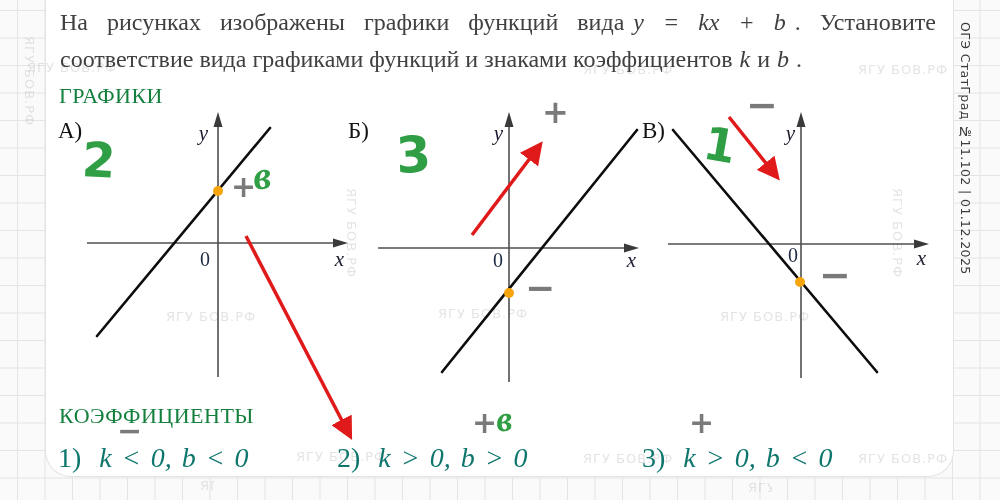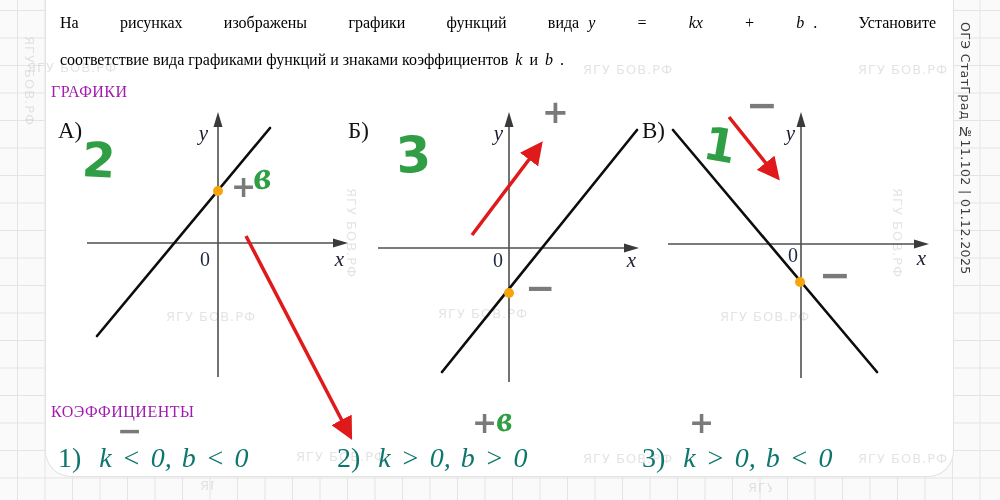--- a/index.html
+++ b/index.html
@@ -10,26 +10,26 @@
                      linear-gradient(90deg,#e4e4e4 1px,transparent 1px);
     background-size:27.5px 27.5px;
     background-position:17px 10px;
     font-family:"Liberation Serif",serif;
   }
   .card{
     position:absolute;left:45px;top:-2px;width:907px;height:478px;
     background:#ffffff;border:1px solid #e3e3e3;border-top:none;
     border-radius:0 0 26px 26px;z-index:1;
   }
-  .hdr{position:absolute;left:60px;width:876px;font-size:16px;line-height:37px;color:#000000;z-index:3;}
+  .hdr{position:absolute;left:60px;width:876px;font-size:24px;line-height:37px;color:#404040;z-index:3;}
   .hdr-l1{top:4px;text-align:justify;text-align-last:justify;}
   .hdr-l2{top:41px;}
   .fml{font-style:italic;margin:0 9px;}
   .msym{font-style:italic;margin:0 7px;}
-  .sect{position:absolute;left:51px;font-size:16px;color:#a21caf;letter-spacing:.5px;z-index:3;}
+  .sect{position:absolute;left:59px;font-size:22px;color:#15803d;letter-spacing:.5px;z-index:3;}
   .glabel{position:absolute;font-size:23px;color:#131313;z-index:3;}
   svg.graph{position:absolute;z-index:3;overflow:visible;}
   .axis{stroke:#4f4f4f;stroke-width:1.6;}
   .axhead{fill:#3a3a3a;}
   .fline{stroke:#0d0d0d;stroke-width:2.6;stroke-linecap:round;}
   .dot{fill:#f6a50b;}
   .axlbl{font-family:"Liberation Serif",serif;font-style:italic;font-size:21px;fill:#1c1c30;}
   .olbl{font-family:"Liberation Serif",serif;font-size:20px;fill:#1f2a44;}
   .hw{position:absolute;font-family:"DejaVu Sans",sans-serif;color:#2f9e44;font-weight:bold;z-index:4;}
   .hw-letter{position:absolute;font-family:"Liberation Serif",serif;font-style:italic;font-weight:bold;color:#2f9e44;z-index:4;}

